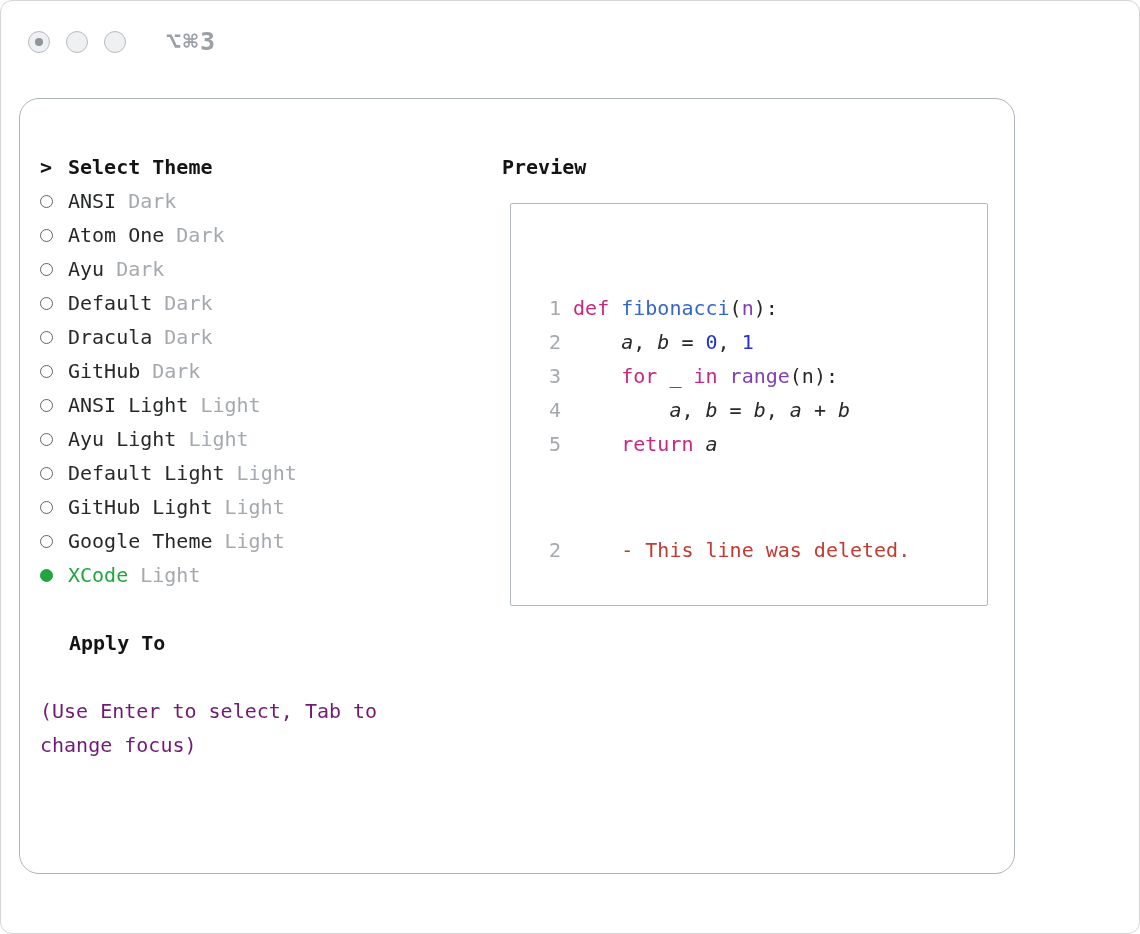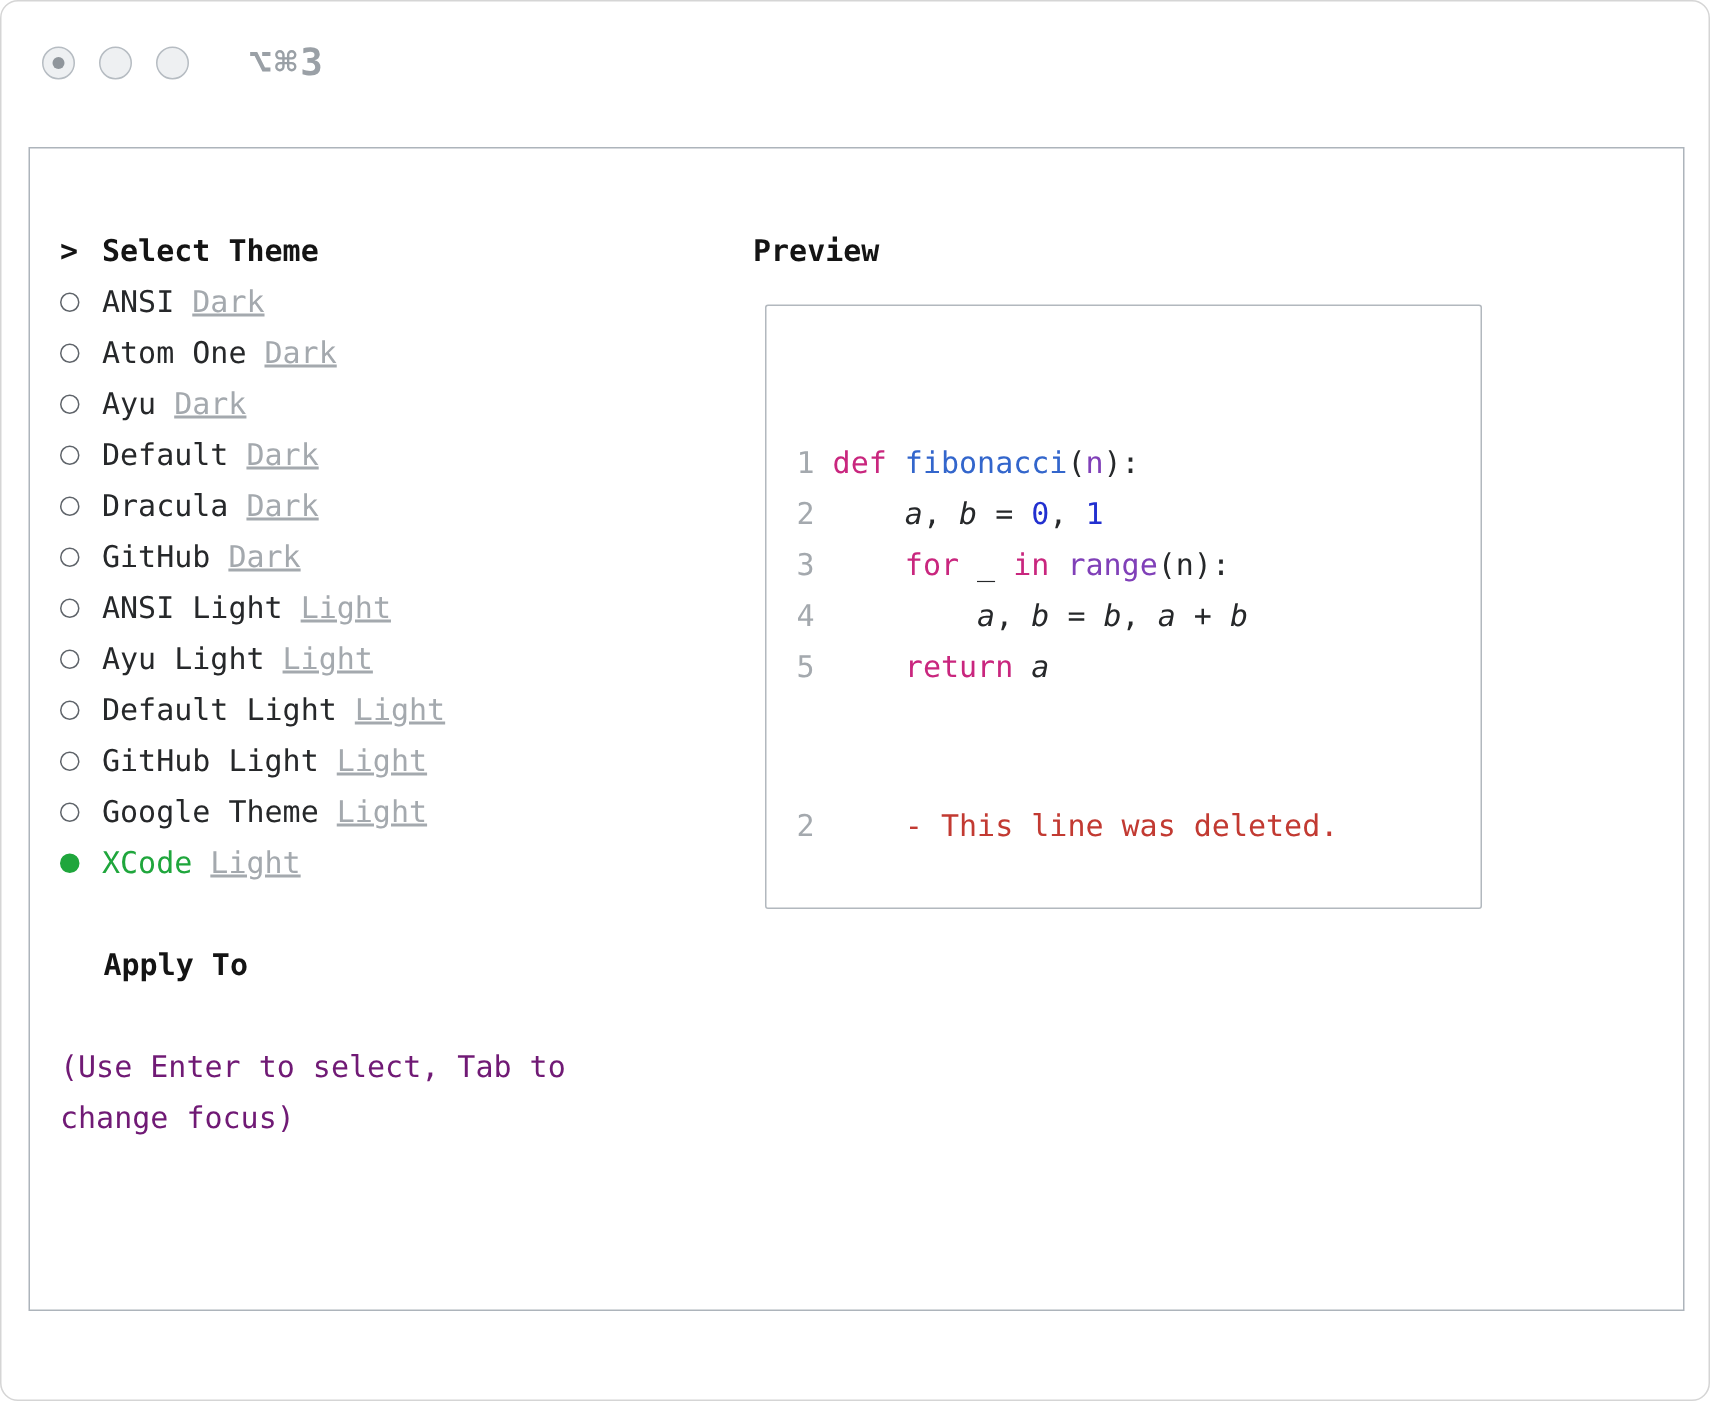--- a/index.html
+++ b/index.html
@@ -22,52 +22,52 @@
   }
   .light .dot { width: 8px; height: 8px; border-radius: 50%; background: #8f959b; }
   .shortcut {
     margin-left: 24px; color: #9aa0a6; font-weight: bold;
     font-size: 25px; letter-spacing: 2px;
   }
 
   
   .main-box {
     position: absolute; left: 18px; top: 97px;
-    width: 1104px; height: 776px;
-    border: 1.5px solid #adb4bb; border-radius: 0;
+    width: 996px; height: 776px;
+    border: 1.5px solid #adb4bb; border-radius: 20px;
   }
 
   .left-col  { position: absolute; left: 20px;  top: 51px; }
   .right-col { position: absolute; left: 482px; top: 51px; }
 
   .section-title {
     font-size: 20px; font-weight: bold; color: #141414;
     height: 34px; line-height: 34px; white-space: pre;
   }
   .title-prefix { display: inline-block; width: 28px; }
 
   ul { list-style: none; margin: 0; padding: 0; }
   .row { display: flex; align-items: center; height: 34px; font-size: 20px; color: #26282a; }
   .radio {
     width: 13px; height: 13px; border-radius: 50%;
     border: 1.5px solid #5f646a; margin-right: 15px; flex: none;
   }
   .radio.on { background: #1fa63c; border-color: #1fa63c; }
-  .variant { color: #a4a9ae; margin-left: 12px; text-decoration: underline; }
+  .variant { color: #a4a9ae; margin-left: 12px; }
   .row.selected .name { color: #1fa63c; text-align: center; }
 
   .apply-title { margin-top: 34px; padding-left: 29px; }
   .hint { margin-top: 34px; width: 405px; color: #701a75; font-size: 20px; line-height: 34px; }
 
   
   .preview-box {
     margin-top: 19px; margin-left: 8px;
     width: 478px; height: 403px;
     border: 1.5px solid #b2b8be; border-radius: 2px;
-    padding: 49px 0 0 20px;
+    padding: 49px 0 0 38px;
     white-space: pre; overflow: hidden;
   }
   .code-line { height: 34px; line-height: 34px; font-size: 20px; color: #26282a; }
   .lineno { color: #a4a9ae; margin-right: 12px; }
   #diff-lines { margin-top: 34px; }
 
   .tok-keyword { color: #c9267e; }
   .tok-func    { color: #3366cc; }
   .tok-num     { color: #2230d0; }
   .tok-purple  { color: #8040b8; }

